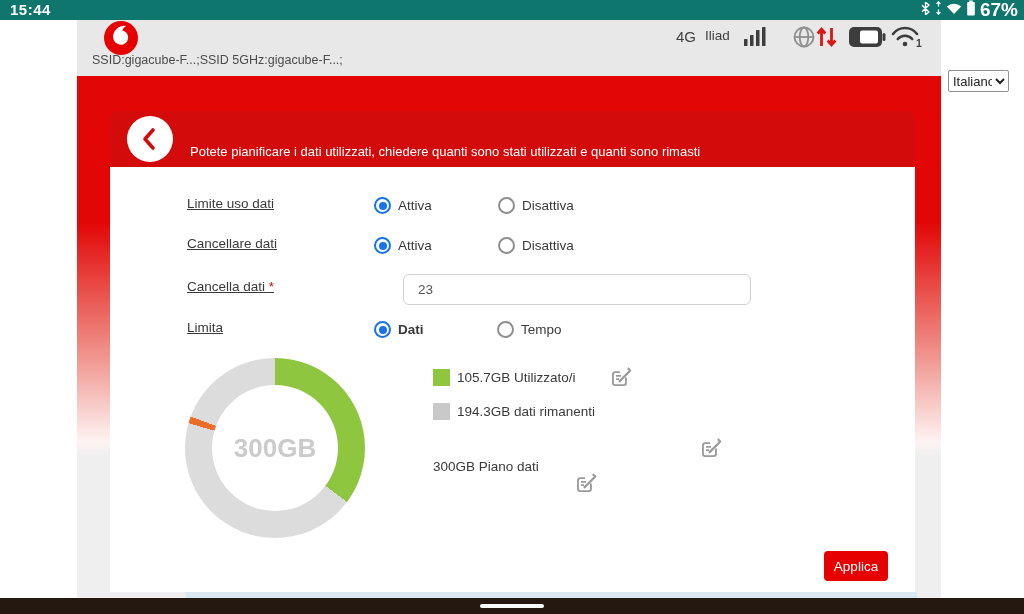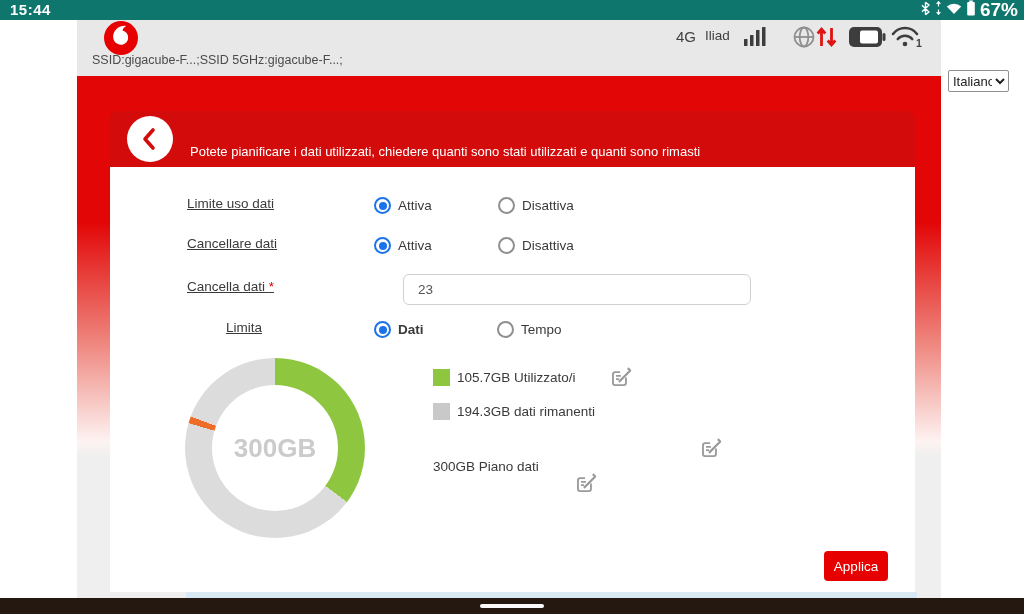--- a/index.html
+++ b/index.html
@@ -189,21 +189,21 @@
 
     <span class="frm-label" style="left:77px;top:69px;">Cancellare dati</span>
     <span class="radio sel" style="left:264px;top:70px;"></span>
     <span class="radio-label" style="left:288px;top:71px;">Attiva</span>
     <span class="radio" style="left:388px;top:70px;"></span>
     <span class="radio-label" style="left:412px;top:71px;">Disattiva</span>
 
     <span class="frm-label" style="left:77px;top:112px;"><span>Cancella dati</span> <span class="req">*</span></span>
     <input class="txt-input" style="left: 262px; top: 107px;" type="text" value="23">
 
-    <span class="frm-label" style="left:77px;top:153px;margin-left:39px;">Limita</span>
+    <span class="frm-label" style="left:77px;top:153px;">Limita</span>
     <span class="radio sel" style="left:264px;top:154px;"></span>
     <span class="radio-label" style="left:288px;top:155px;font-weight:bold;">Dati</span>
     <span class="radio" style="left:387px;top:154px;"></span>
     <span class="radio-label" style="left:411px;top:155px;">Tempo</span>
 
     <div class="abs donut" style="left: 75px; top: 191px; background: conic-gradient(rgb(142, 198, 63) 0deg, rgb(142, 198, 63) 126.84deg, rgb(220, 220, 220) 126.84deg, rgb(220, 220, 220) 286deg, rgb(237, 109, 40) 286deg, rgb(237, 109, 40) 290.5deg, rgb(220, 220, 220) 290.5deg, rgb(220, 220, 220) 360deg);" id="donut">
       <div class="donut-center">300GB</div>
     </div>
 
     <span class="swatch" style="left: 323px; top: 202px; background: rgb(142, 198, 63);"></span>

